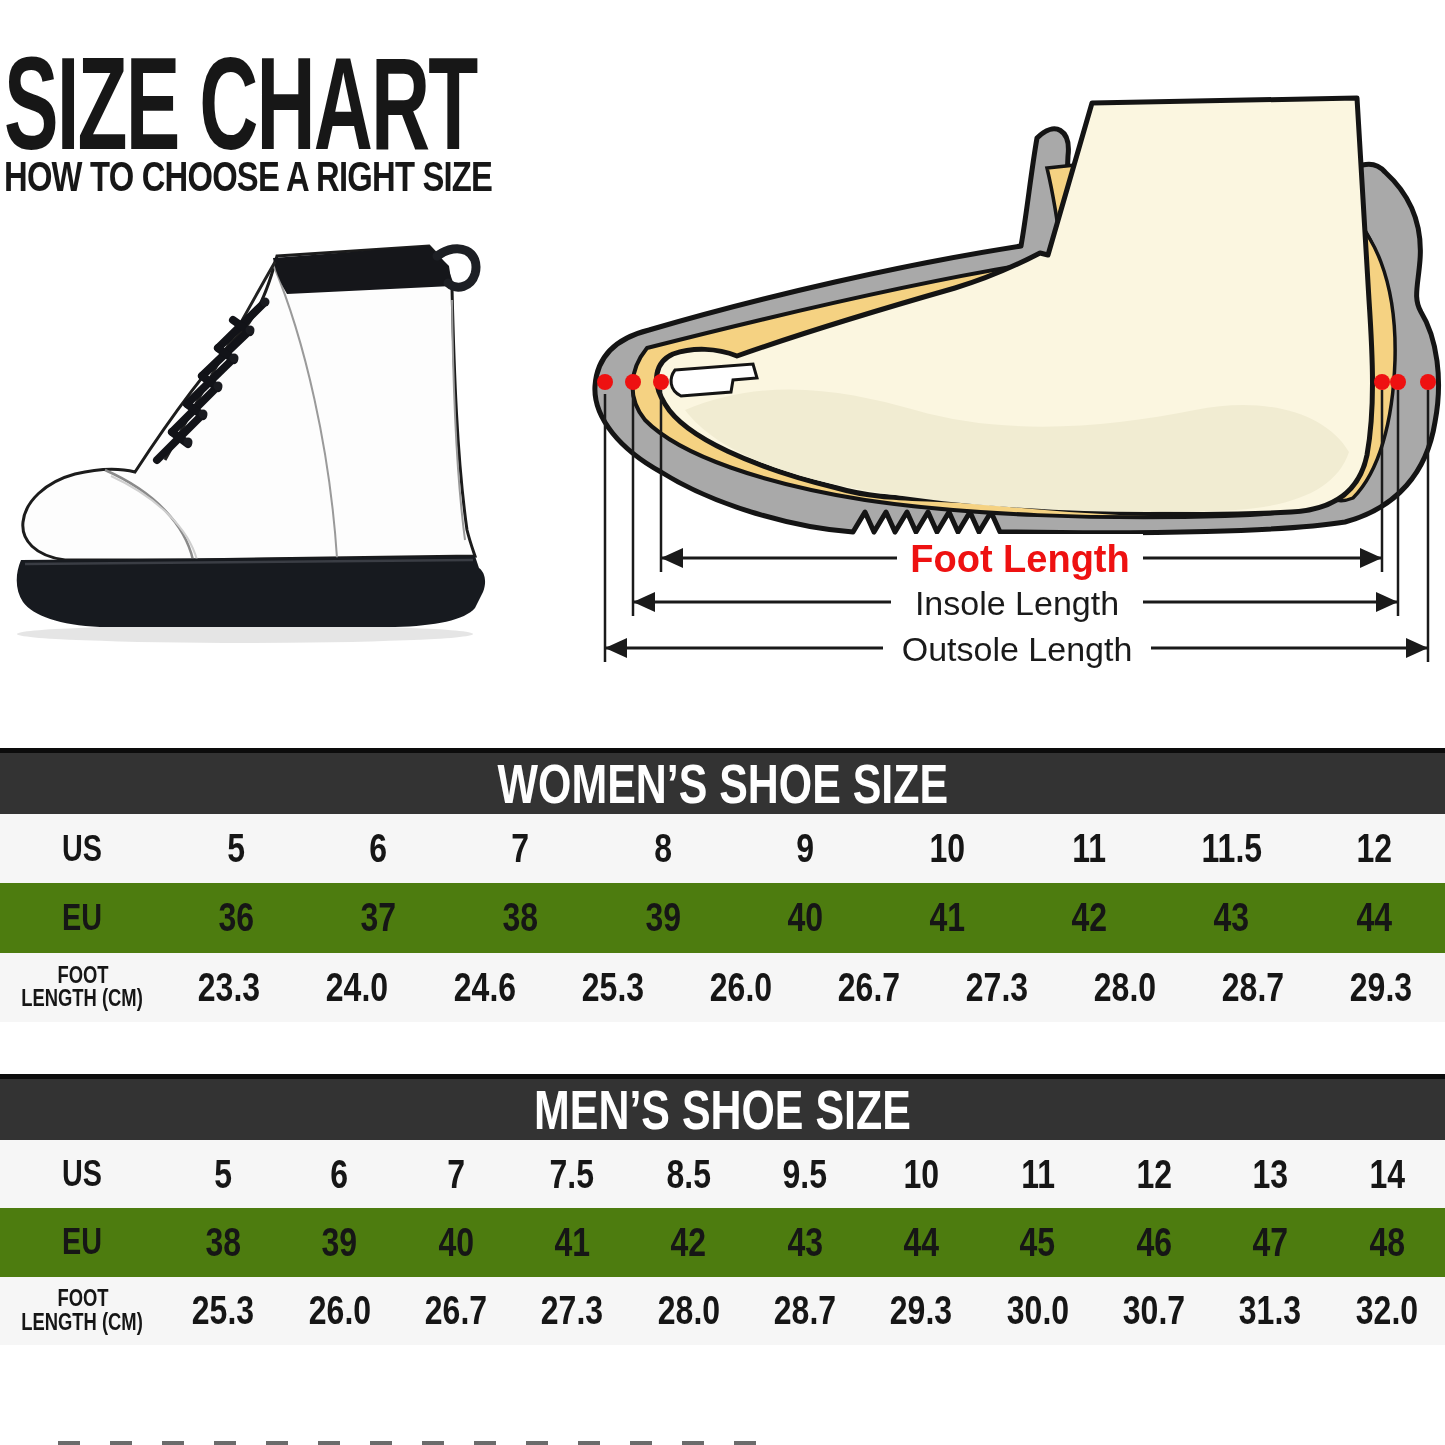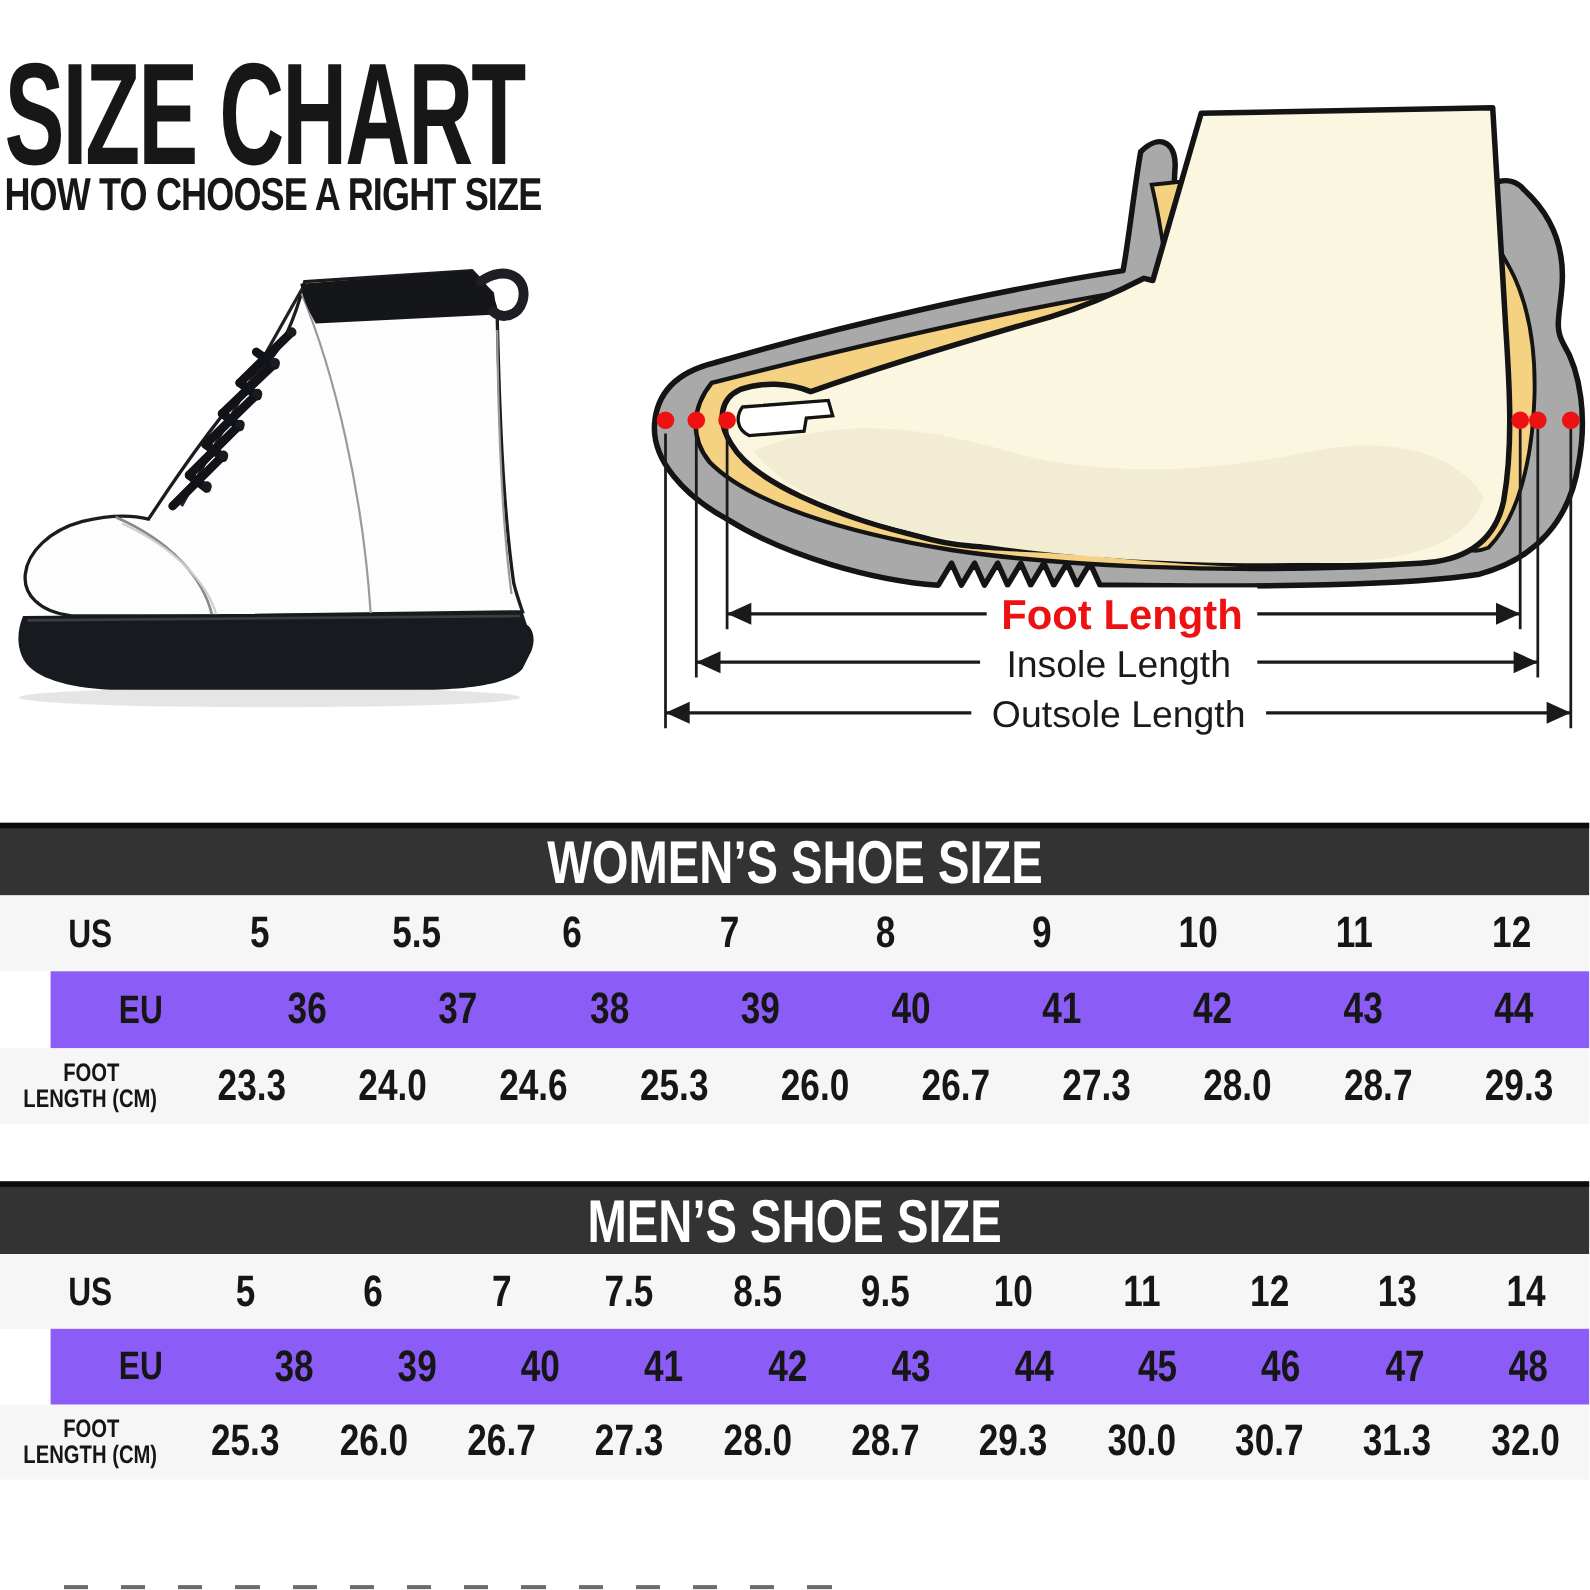--- a/index.html
+++ b/index.html
@@ -17,21 +17,21 @@
   
   .size-table{position:absolute;left:0;width:1445px;display:flex;flex-direction:column;}
   .size-table.women{top:748px;height:274px;}
   .size-table.men{top:1074px;height:271px;}
   .thead{box-sizing:border-box;height:66px;background:#333333;border-top:5px solid #0c0c0c;
          display:flex;align-items:center;justify-content:center;}
   .thead .ttitle{color:#fff;font-size:55px;font-weight:700;letter-spacing:0;
                  transform:scaleX(.78);transform-origin:center;white-space:nowrap;}
   .trows{flex:1;display:flex;flex-direction:column;justify-content:space-between;}
   .trow{flex:1;display:flex;align-items:stretch;background:#f6f6f6;}
-  .trow.alt{background:#8b5cf6;margin-left:46px;}
+  .trow.alt{background:#4d7c0f;}
   .tlabel{width:165px;display:flex;flex-direction:column;align-items:center;justify-content:center;}
   .tlabel .cond{font-size:36px;font-weight:700;transform:scaleX(.8);white-space:nowrap;}
   .tlabel.twolines .cond{font-size:23px;line-height:1.02;}
   .tcell{flex:1;display:flex;align-items:center;justify-content:center;}
   .tcell .num{font-size:40px;font-weight:700;transform:scaleX(.8);white-space:nowrap;}
   .cond{display:inline-block;}
   
   .bottom-crop{position:absolute;left:58px;bottom:0;width:720px;height:4px;opacity:.75;
     background:repeating-linear-gradient(90deg,#3a3a3a 0 22px,transparent 22px 52px);}
 </style>
@@ -163,39 +163,39 @@
     </div>
     <div class="trows">
         <div class="trow">
           <div class="tlabel">
             <span class="cond">US</span>
           </div>
           <div class="tcell">
             <span class="cond num">5</span>
           </div>
           <div class="tcell">
-            <span class="cond num">5.5</span>
-          </div>
-          <div class="tcell">
             <span class="cond num">6</span>
           </div>
           <div class="tcell">
             <span class="cond num">7</span>
           </div>
           <div class="tcell">
             <span class="cond num">8</span>
           </div>
           <div class="tcell">
             <span class="cond num">9</span>
           </div>
           <div class="tcell">
             <span class="cond num">10</span>
           </div>
           <div class="tcell">
             <span class="cond num">11</span>
+          </div>
+          <div class="tcell">
+            <span class="cond num">11.5</span>
           </div>
           <div class="tcell">
             <span class="cond num">12</span>
           </div>
         </div>
         <div class="trow alt">
           <div class="tlabel">
             <span class="cond">EU</span>
           </div>
           <div class="tcell">

